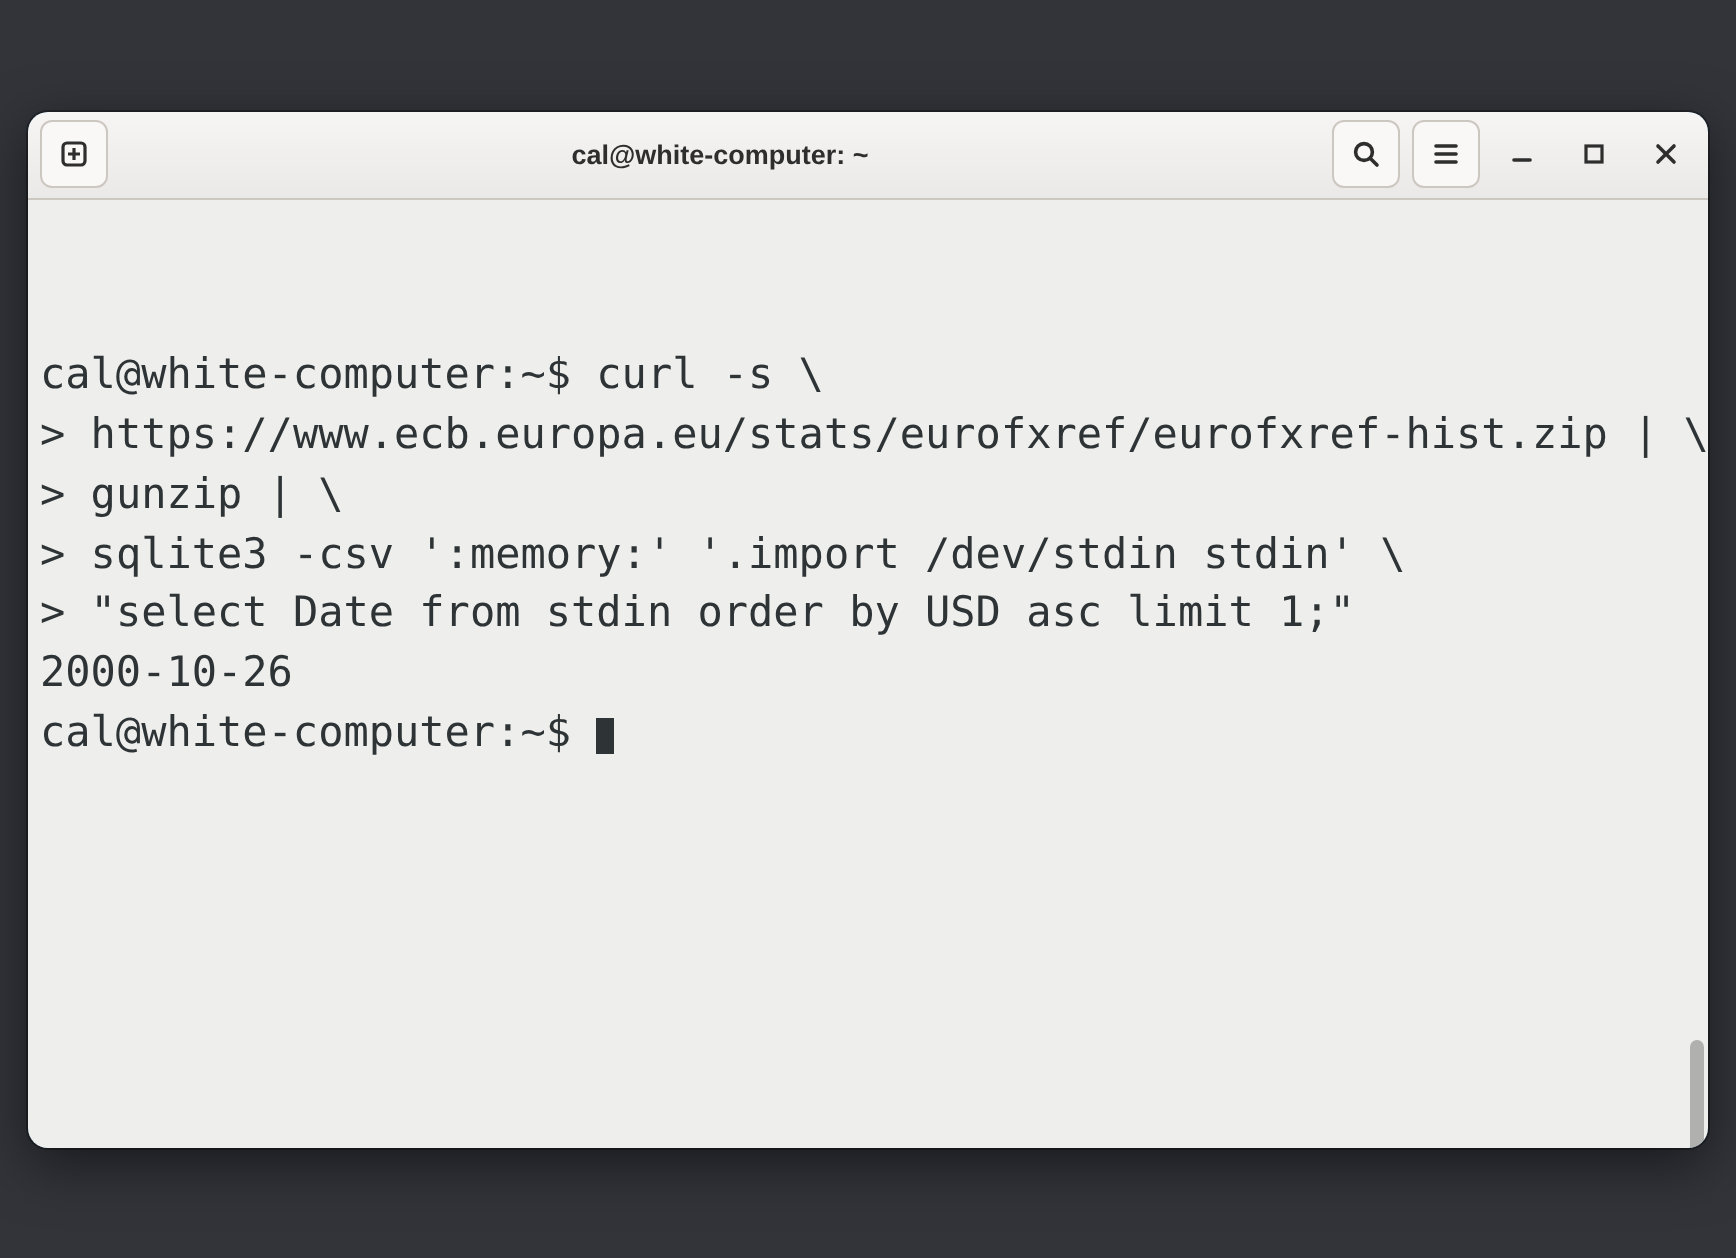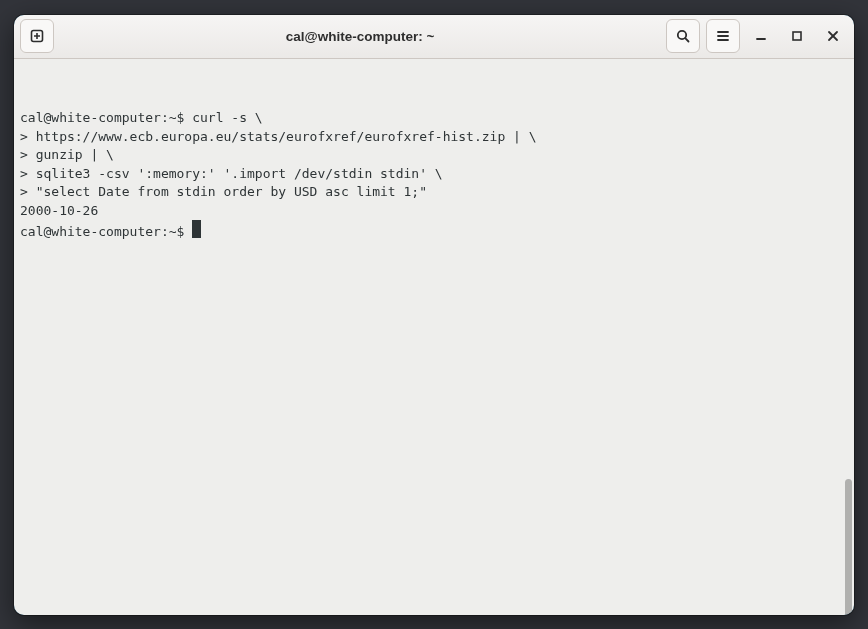--- a/index.html
+++ b/index.html
@@ -11,21 +11,21 @@
       background: #32343a;
       width: 868px;
       height: 629px;
       font-family: -apple-system, BlinkMacSystemFont, "Segoe UI", sans-serif;
       display: flex;
       align-items: center;
       justify-content: center;
     }
     .window {
       width: 840px;
-      height: 600px;
+      height: 518px;
       background: #0c4a6e;
       border-radius: 10px;
       overflow: hidden;
       box-shadow: 0 8px 28px rgba(0,0,0,0.5), 0 0 0 1px rgba(0,0,0,0.3);
       display: flex;
       flex-direction: column;
       position: relative;
     }
     .titlebar {
       height: 44px;
@@ -68,21 +68,21 @@
       justify-content: center;
       color: #2e2e2e;
       cursor: pointer;
       border-radius: 4px;
     }
     .terminal {
       flex: 1;
       background: #eeeeec;
       padding: 14px 6px;
       font-family: "DejaVu Sans Mono", "Liberation Mono", Consolas, monospace;
-      font-size: 13px;
+      font-size: 21px;
       line-height: 1.42;
       color: #2e3436;
       white-space: pre;
       overflow: hidden;
       position: relative;
     }
     .term-line {
       white-space: pre;
     }
     .prompt-path {

